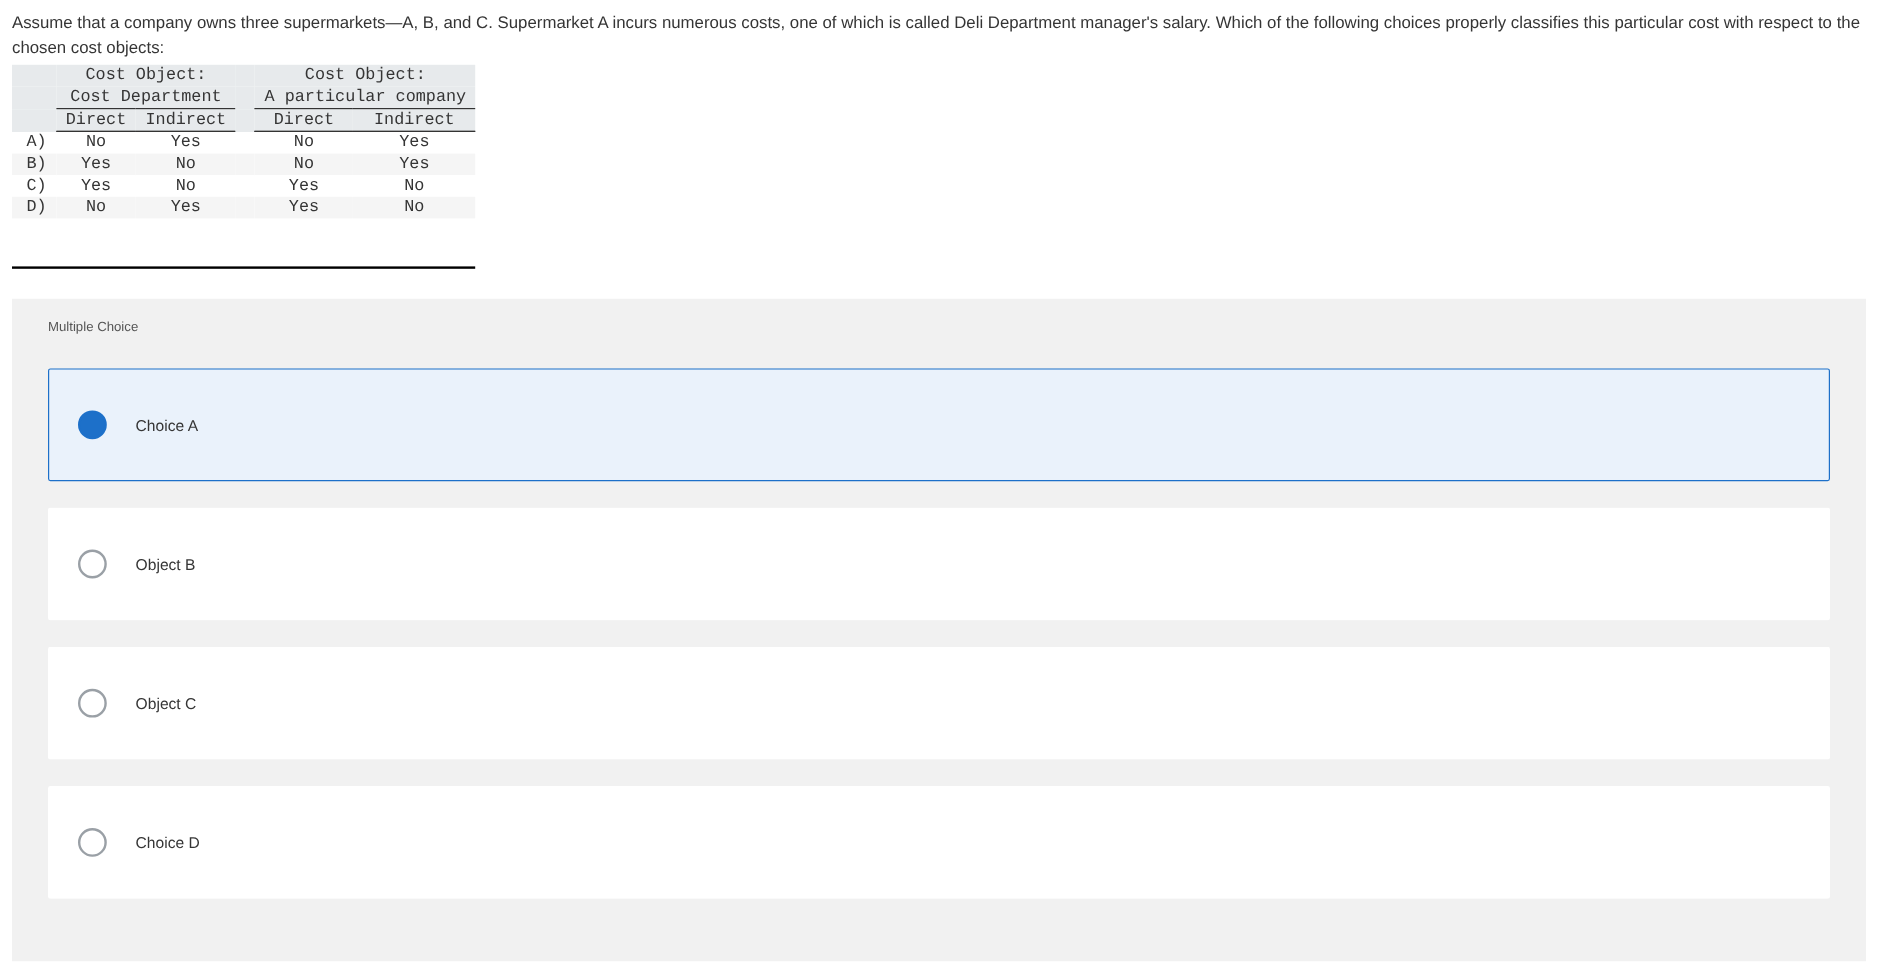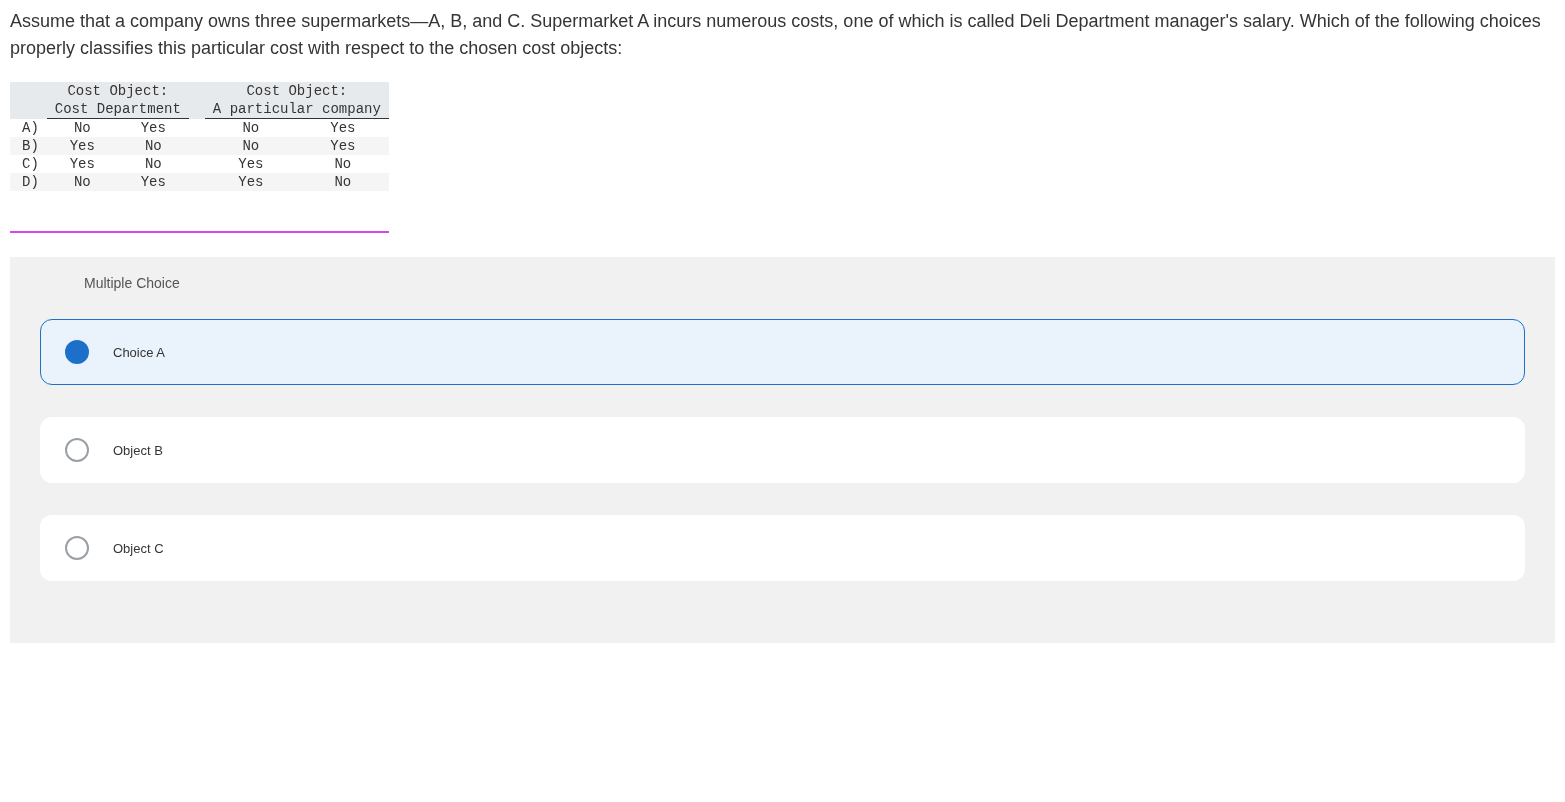--- a/index.html
+++ b/index.html
@@ -6,24 +6,24 @@
     margin: 0;
     padding: 0;
     font-family: Arial, Helvetica, sans-serif;
     background: #ffffff;
     color: #353535;
   }
   body {
     padding: 8px 10px 40px 10px;
   }
   .question-text {
-    font-size: 18px;
+    font-size: 14px;
     line-height: 1.5;
     color: #353535;
-    margin-bottom: 20px;
+    margin-bottom: 4px;
     max-width: 100%;
   }
   .classification-table {
     border-collapse: collapse;
     font-family: "Courier New", Courier, monospace;
     font-size: 14px;
     margin-bottom: 40px;
   }
   .classification-table td, .classification-table th {
     padding: 1px 8px;
@@ -41,40 +41,39 @@
   }
   .classification-table tbody tr:nth-child(odd) td {
     background: #ffffff;
   }
   .row-label {
     text-align: left !important;
     padding-left: 12px !important;
   }
   .table-wrap {
     display: inline-block;
-    border-bottom: 2px solid #d946ef;
+    border-bottom: 2px solid #000000;
   }
 
   .answer-area {
     background: #f1f1f1;
     padding: 18px 30px 30px 30px;
     margin-top: 20px;
   }
   .answer-heading {
-    font-size: 14px;
+    font-size: 11px;
     color: #555;
     margin-bottom: 28px;
-    margin-left: 44px;
   }
   .choice {
     background: #ffffff;
     border: 1px solid transparent;
-    border-radius: 12px;
-    margin-bottom: 32px;
-    padding: 20px 24px;
+    border-radius: 2px;
+    margin-bottom: 22px;
+    padding: 34px 24px;
     display: flex;
     align-items: center;
     cursor: pointer;
   }
   .choice.selected {
     background: #eaf2fb;
     border: 1px solid #1d70c9;
   }
   .radio-outer {
     width: 24px;
@@ -113,20 +112,28 @@
       <td></td>
       <td colspan="2">Cost Object:</td>
       <td></td>
       <td colspan="2">Cost Object:</td>
     </tr>
     <tr>
       <td></td>
       <td colspan="2" class="header-under">Cost Department</td>
       <td></td>
       <td colspan="2" class="header-under">A particular company</td>
+    </tr>
+    <tr>
+      <td></td>
+      <td class="header-under">Direct</td>
+      <td class="header-under">Indirect</td>
+      <td></td>
+      <td class="header-under">Direct</td>
+      <td class="header-under">Indirect</td>
     </tr>
   </thead>
   <tbody>
     <tr>
       <td class="row-label">A)</td>
       <td>No</td>
       <td>Yes</td>
       <td></td>
       <td>No</td>
       <td>Yes</td>
@@ -171,16 +178,20 @@
   <div class="choice">
     <span class="radio-outer"></span>
     <span class="choice-label">Object B</span>
   </div>
 
   <div class="choice">
     <span class="radio-outer"></span>
     <span class="choice-label">Object C</span>
   </div>
 
+  <div class="choice">
+    <span class="radio-outer"></span>
+    <span class="choice-label">Choice D</span>
+  </div>
 </div>
 
 
 
 
 </body></html>

